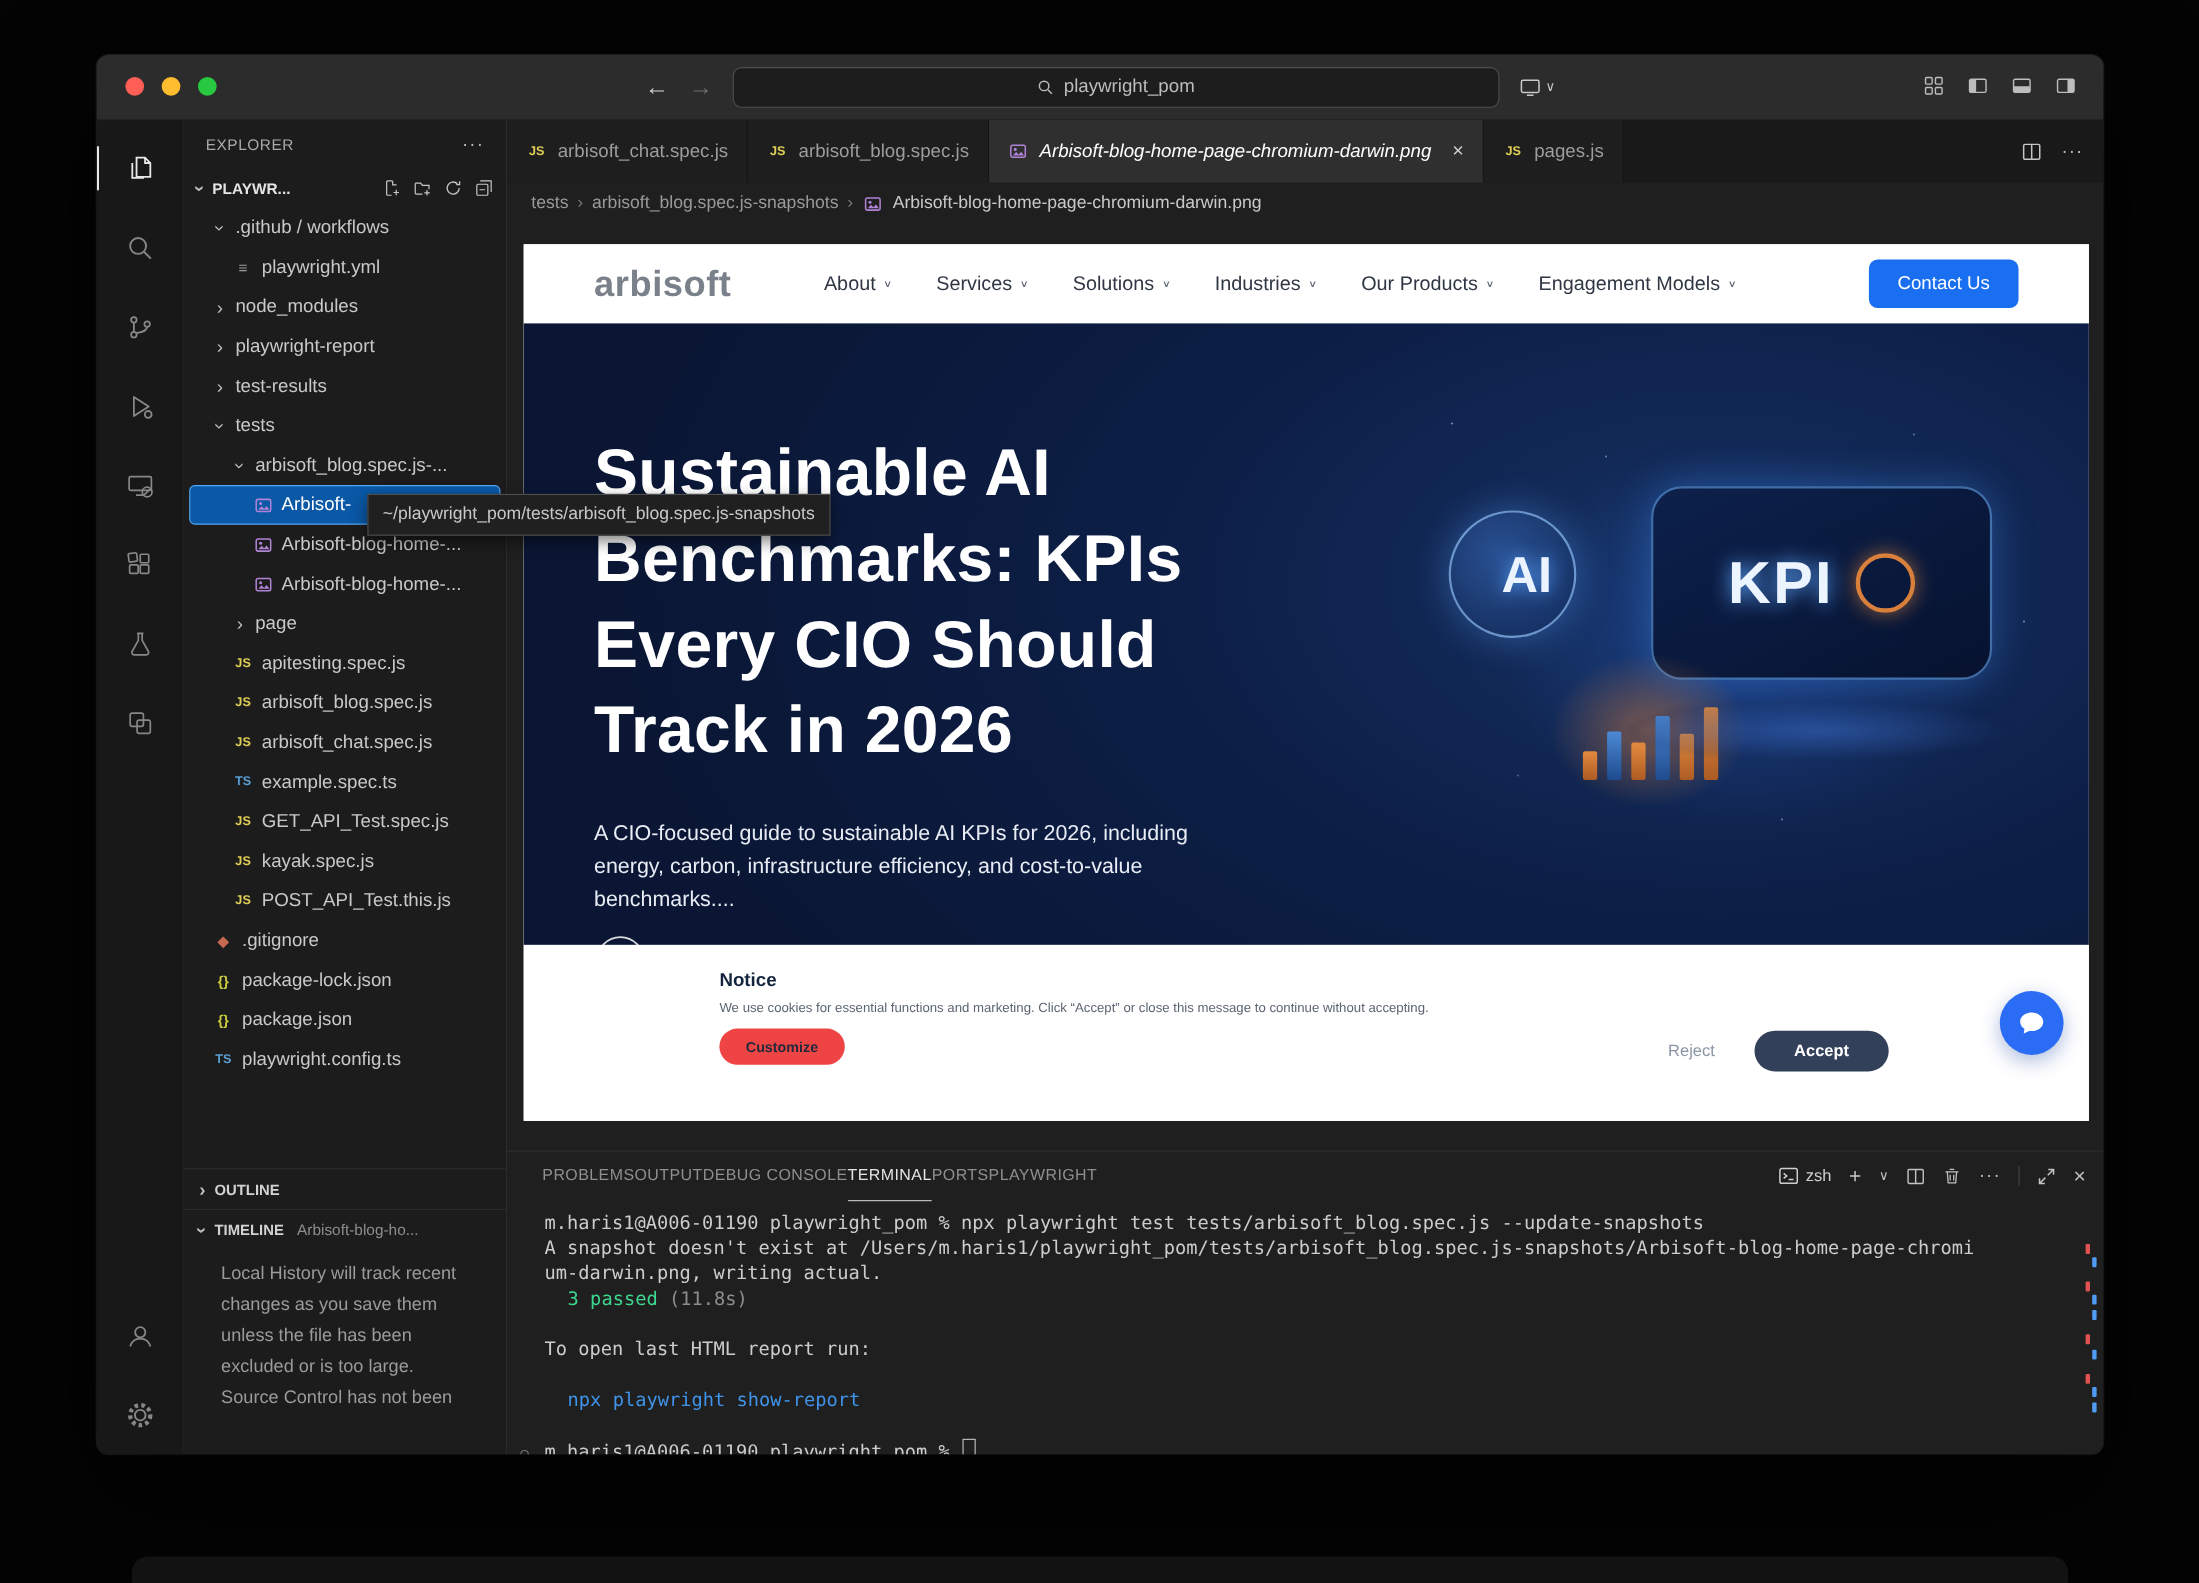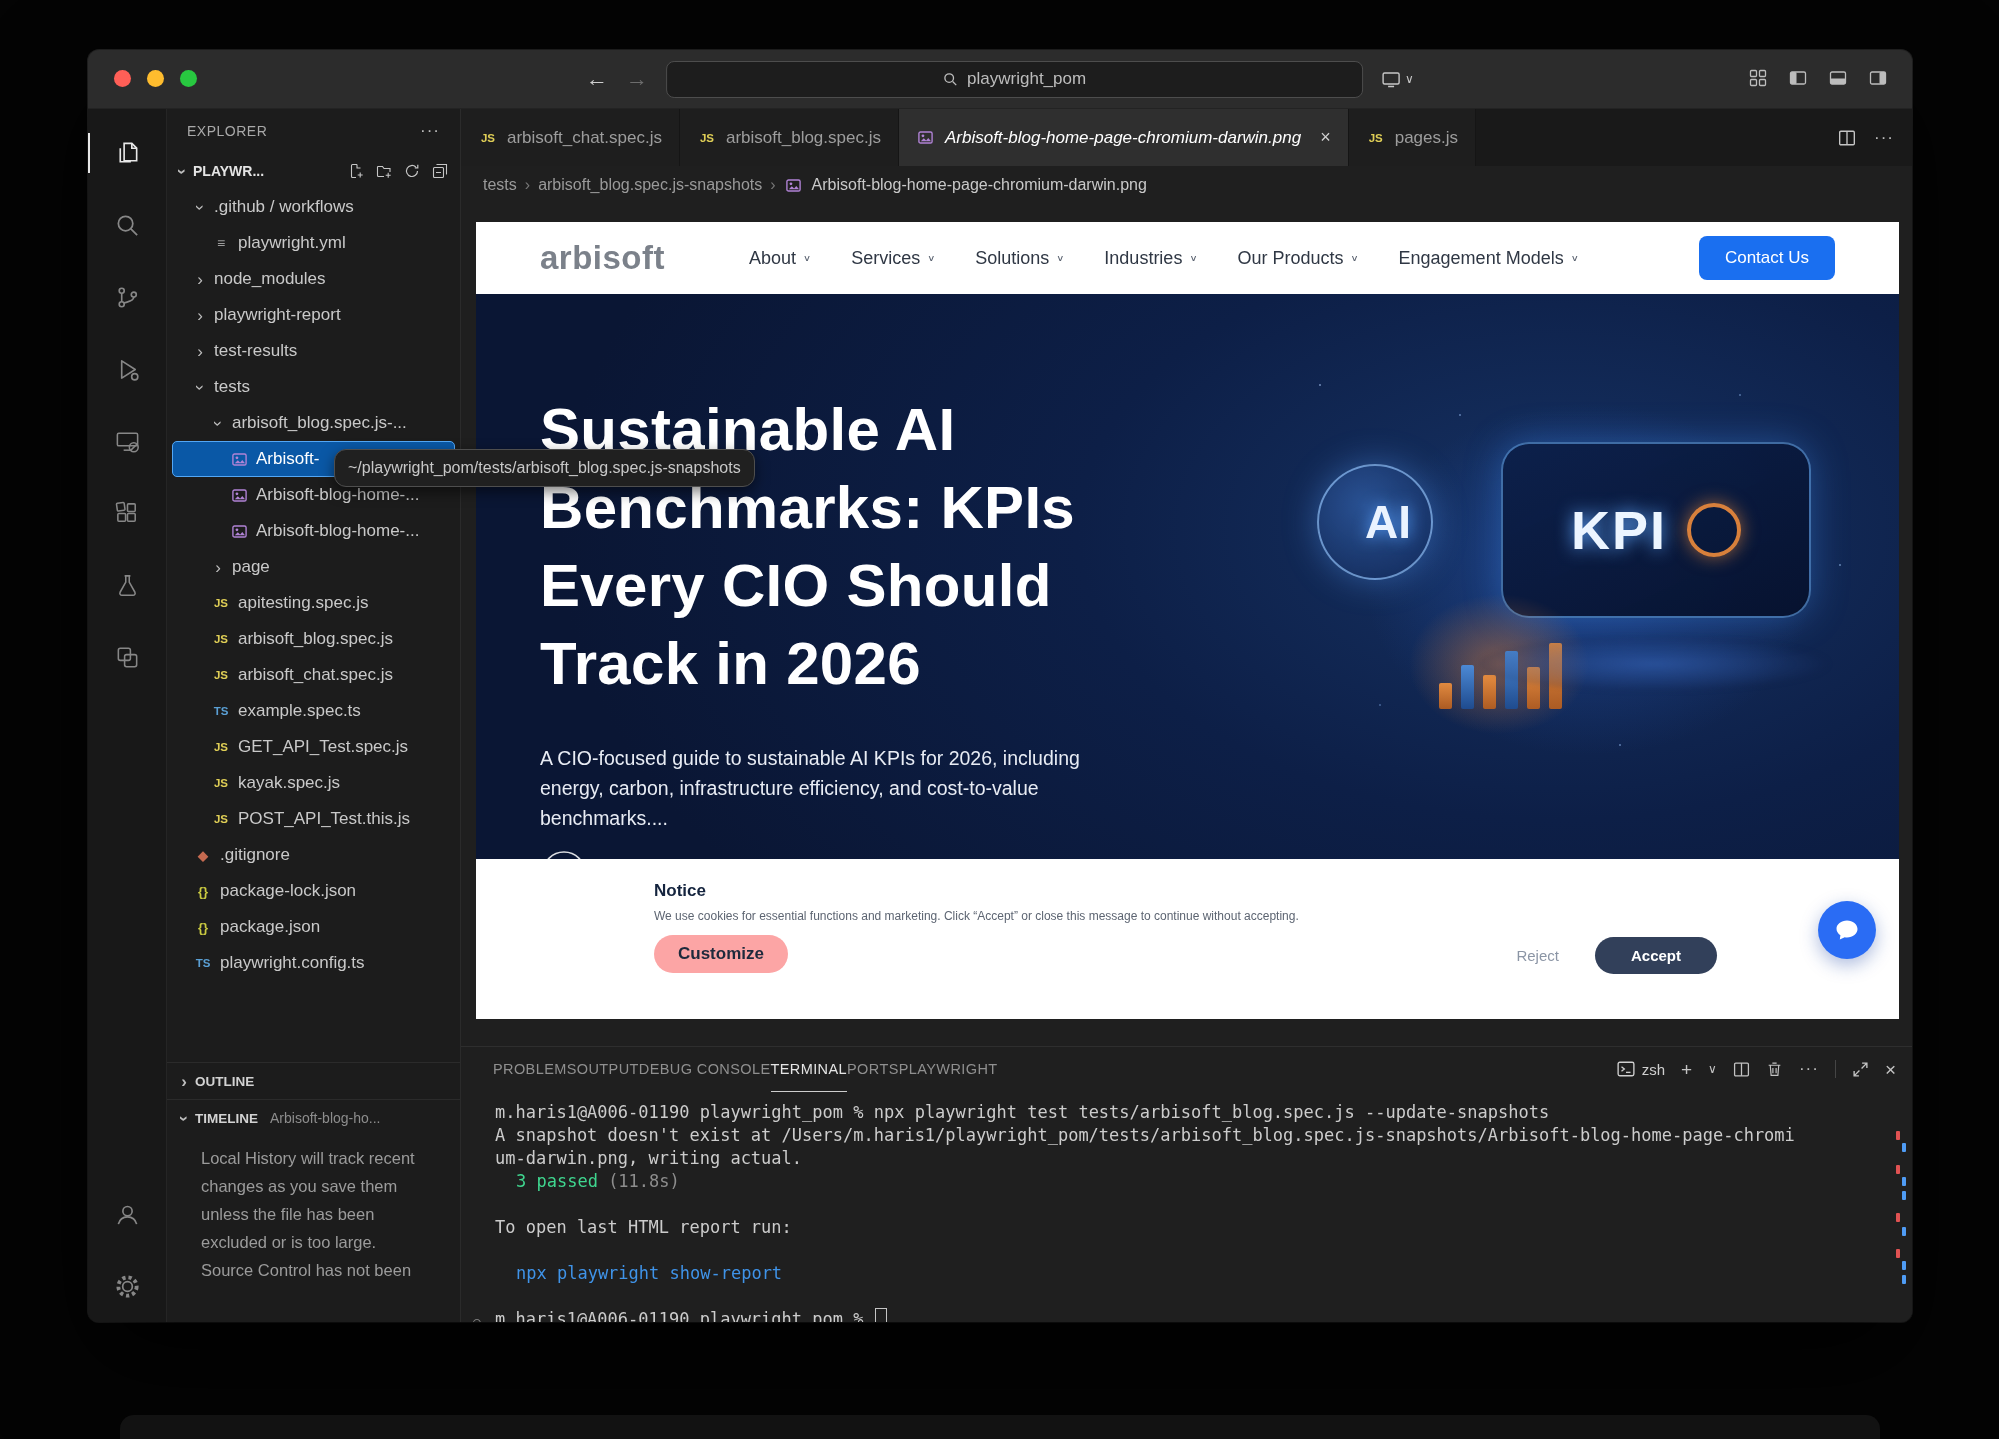--- a/index.html
+++ b/index.html
@@ -115,21 +115,21 @@
   .orange-glow{position:absolute;left:120px;top:250px;width:180px;height:140px;
                background:radial-gradient(closest-side, rgba(242,134,48,.45), rgba(242,134,48,0));}
   .art-bars{position:absolute;left:150px;top:295px;display:flex;align-items:flex-end;gap:9px;height:70px;}
   .art-bars i{display:block;width:13px;border-radius:2px;opacity:.92;background:linear-gradient(180deg,#f0913e,#b85f1f);}
   .art-bars i.b{background:linear-gradient(180deg,#4b8fe0,#1d4d94);}
   .pedestal{position:absolute;right:60px;top:292px;width:350px;height:56px;border-radius:50%;
             background:radial-gradient(closest-side, rgba(60,110,200,.5), rgba(15,30,70,.12));filter:blur(2px);}
   .cookie{height:138px;flex:none;background:#fff;position:relative;padding:22px 0 0 178px;}
   .cookie-title{font-size:17px;font-weight:700;color:#14243e;}
   .cookie-text{margin-top:8px;font-size:12px;color:#5d6572;max-width:800px;}
-  .cookie-customize{display:inline-block;margin-top:12px;background:#fca5a5;color:#1e2a3c;font-size:17px;
+  .cookie-customize{display:inline-block;margin-top:12px;background:#ef4444;color:#1e2a3c;font-size:13px;
                     font-weight:600;padding:9px 24px;border-radius:19px;}
   .cookie-right{position:absolute;right:182px;top:78px;display:flex;align-items:center;gap:36px;}
   .cookie-reject{color:#8b95a5;font-size:15px;}
   .cookie-accept{background:#32405a;color:#fff;font-size:15px;font-weight:600;padding:10px 36px;border-radius:20px;}
   .chat-bubble{position:absolute;right:23px;bottom:60px;width:58px;height:58px;border-radius:50%;
                background:#2a6cf4;display:flex;align-items:center;justify-content:center;
                box-shadow:0 6px 18px rgba(20,60,160,.35);z-index:5;}
 
   
   .panel{height:275px;flex:none;border-top:1px solid #2e2e2e;position:relative;background:#1f1f1f;}
@@ -150,21 +150,21 @@
   .tdim{color:#8d8d8d;}
   .tblue{color:#3f93e8;}
   .cursor{display:inline-block;width:10px;height:19px;border:1.2px solid #c5c5c5;vertical-align:-4px;margin-left:1px;}
   .cmd-deco{position:absolute;left:-22px;top:2px;font-size:13px;color:#8a8a8a;}
   .ruler{position:absolute;right:4px;top:84px;width:12px;height:160px;}
   .mark{position:absolute;width:4px;height:9px;border-radius:1px;}
   .mark.red{background:#e05252;left:0;}
   .mark.blue{background:#4f9cf5;left:6px;}
 
   .tooltip{position:absolute;left:246px;top:399px;height:36px;display:flex;align-items:center;padding:0 13px;
-           background:#202020;border:1px solid #4e4e4e;border-radius:12px;color:#c8c8c8;font-size:16px;
+           background:#202020;border:1px solid #4e4e4e;border-radius:0;color:#c8c8c8;font-size:16px;
            z-index:60;box-shadow:0 5px 14px rgba(0,0,0,.5);white-space:nowrap;}
   svg{display:block;}
 </style>
 </head>
 <body>
 
 <div class="stage">
   <div class="window">
 
     <div class="titlebar">

